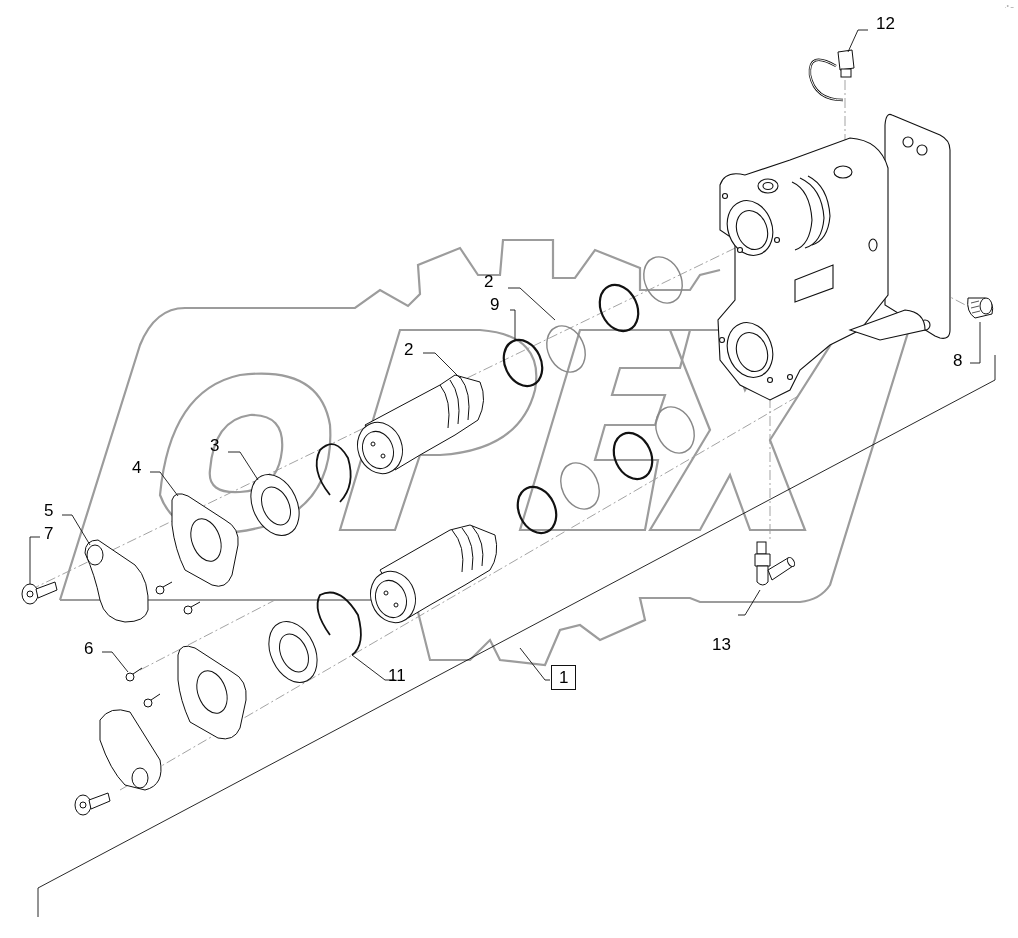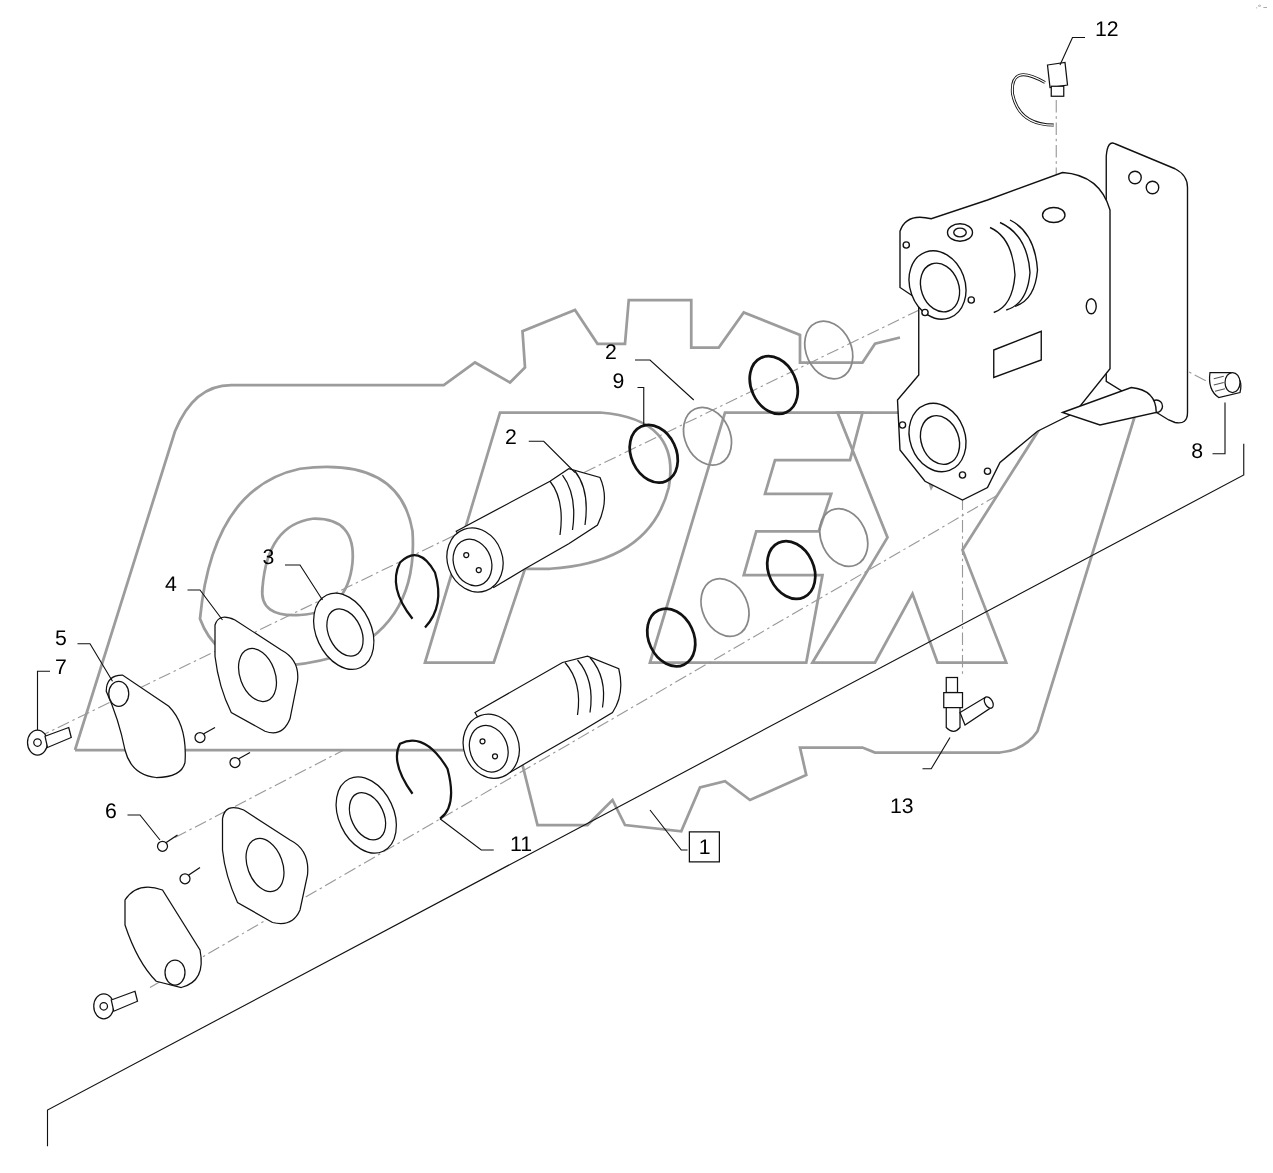--- a/index.html
+++ b/index.html
@@ -215,17 +215,17 @@
 <span class="callout" style="left:484px;top:273px;">2</span>
 <span class="callout" style="left:490px;top:296px;">9</span>
 <span class="callout" style="left:404px;top:341px;">2</span>
 <span class="callout" style="left:953px;top:352px;">8</span>
 <span class="callout" style="left:210px;top:437px;">3</span>
 <span class="callout" style="left:132px;top:459px;">4</span>
 <span class="callout" style="left:44px;top:502px;">5</span>
 <span class="callout" style="left:44px;top:525px;">7</span>
 <span class="callout" style="left:712px;top:602px;margin-top:34px;">13</span>
 <span class="callout" style="left:84px;top:640px;">6</span>
-<span class="callout" style="left:408px;top:667px;text-align:center;">11</span>
+<span class="callout" style="left:388px;top:667px;text-align:center;">11</span>
 <span class="callout boxed" style="left:551px;top:665px;">1</span>
 
 <span class="corner-mark">·° −</span>
 </div>
 
 </body></html>

